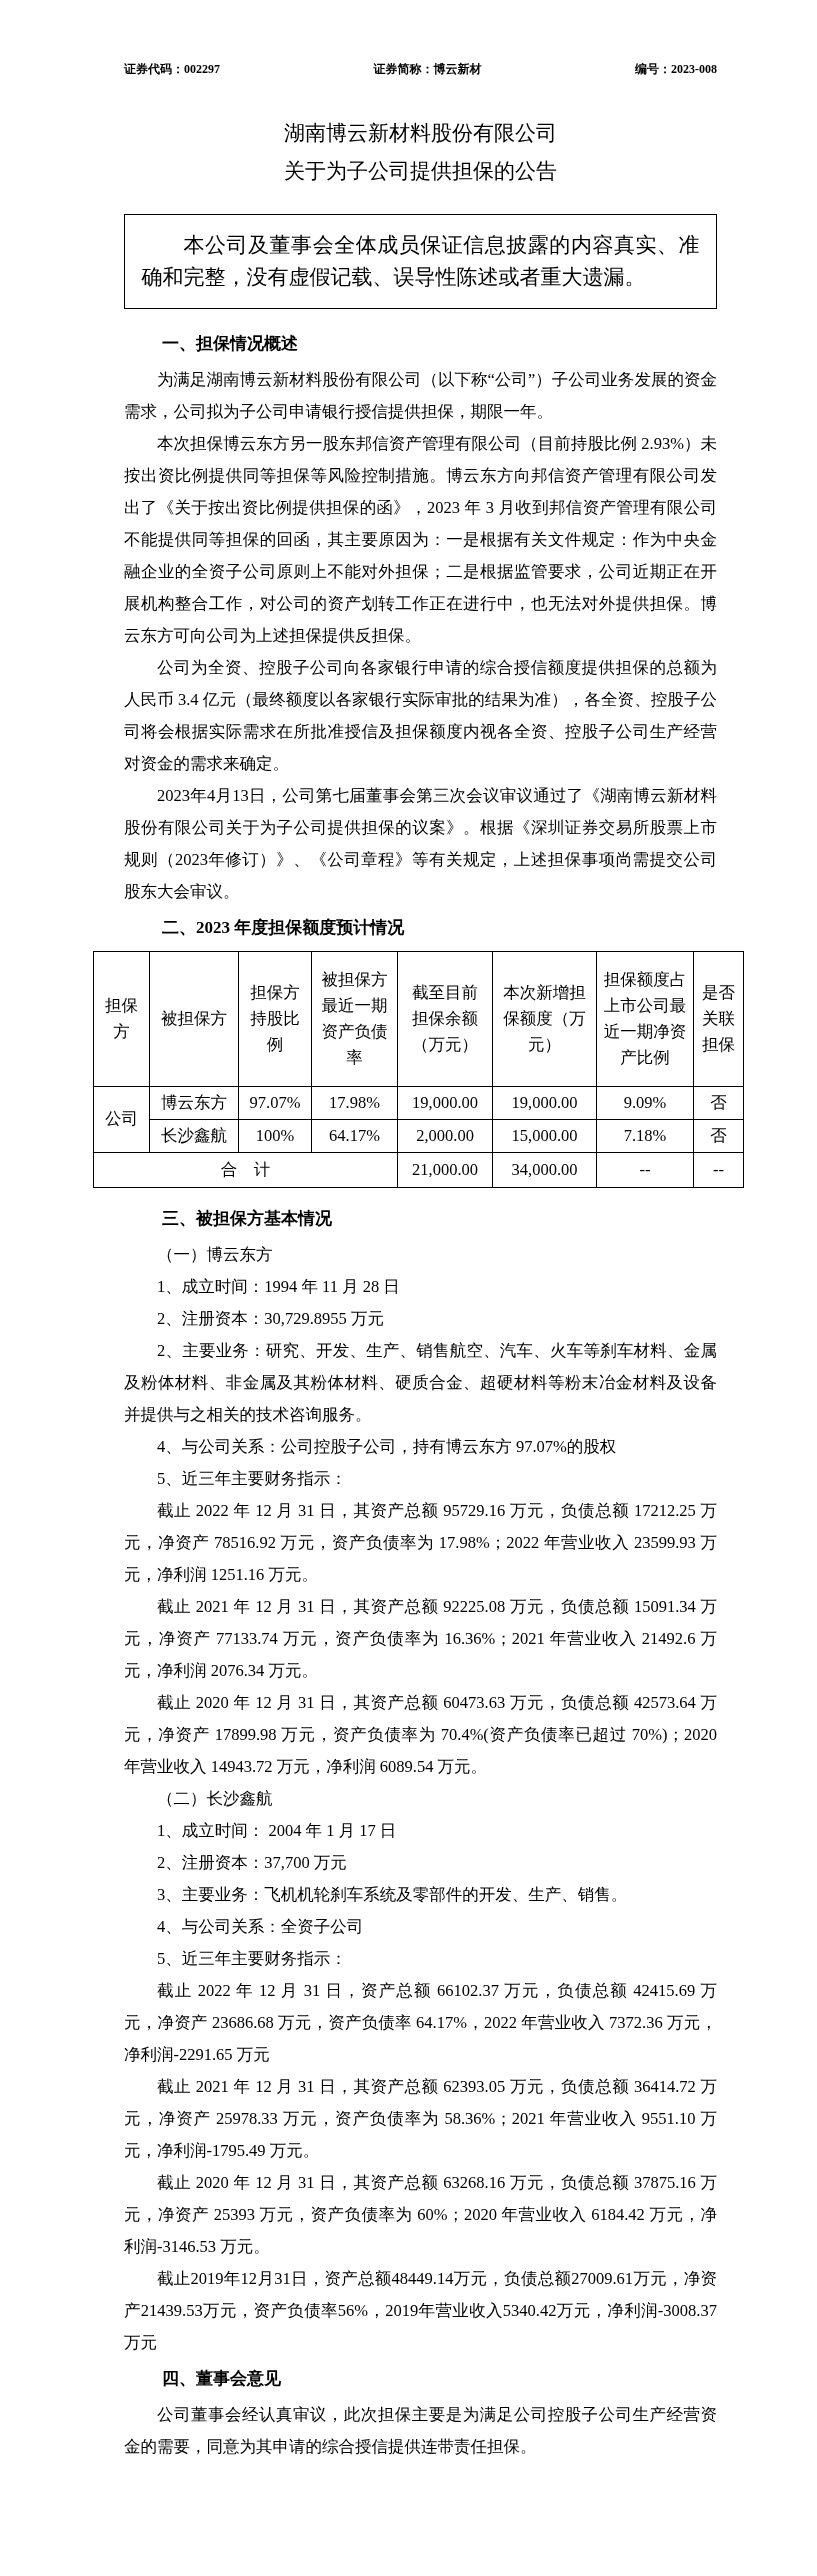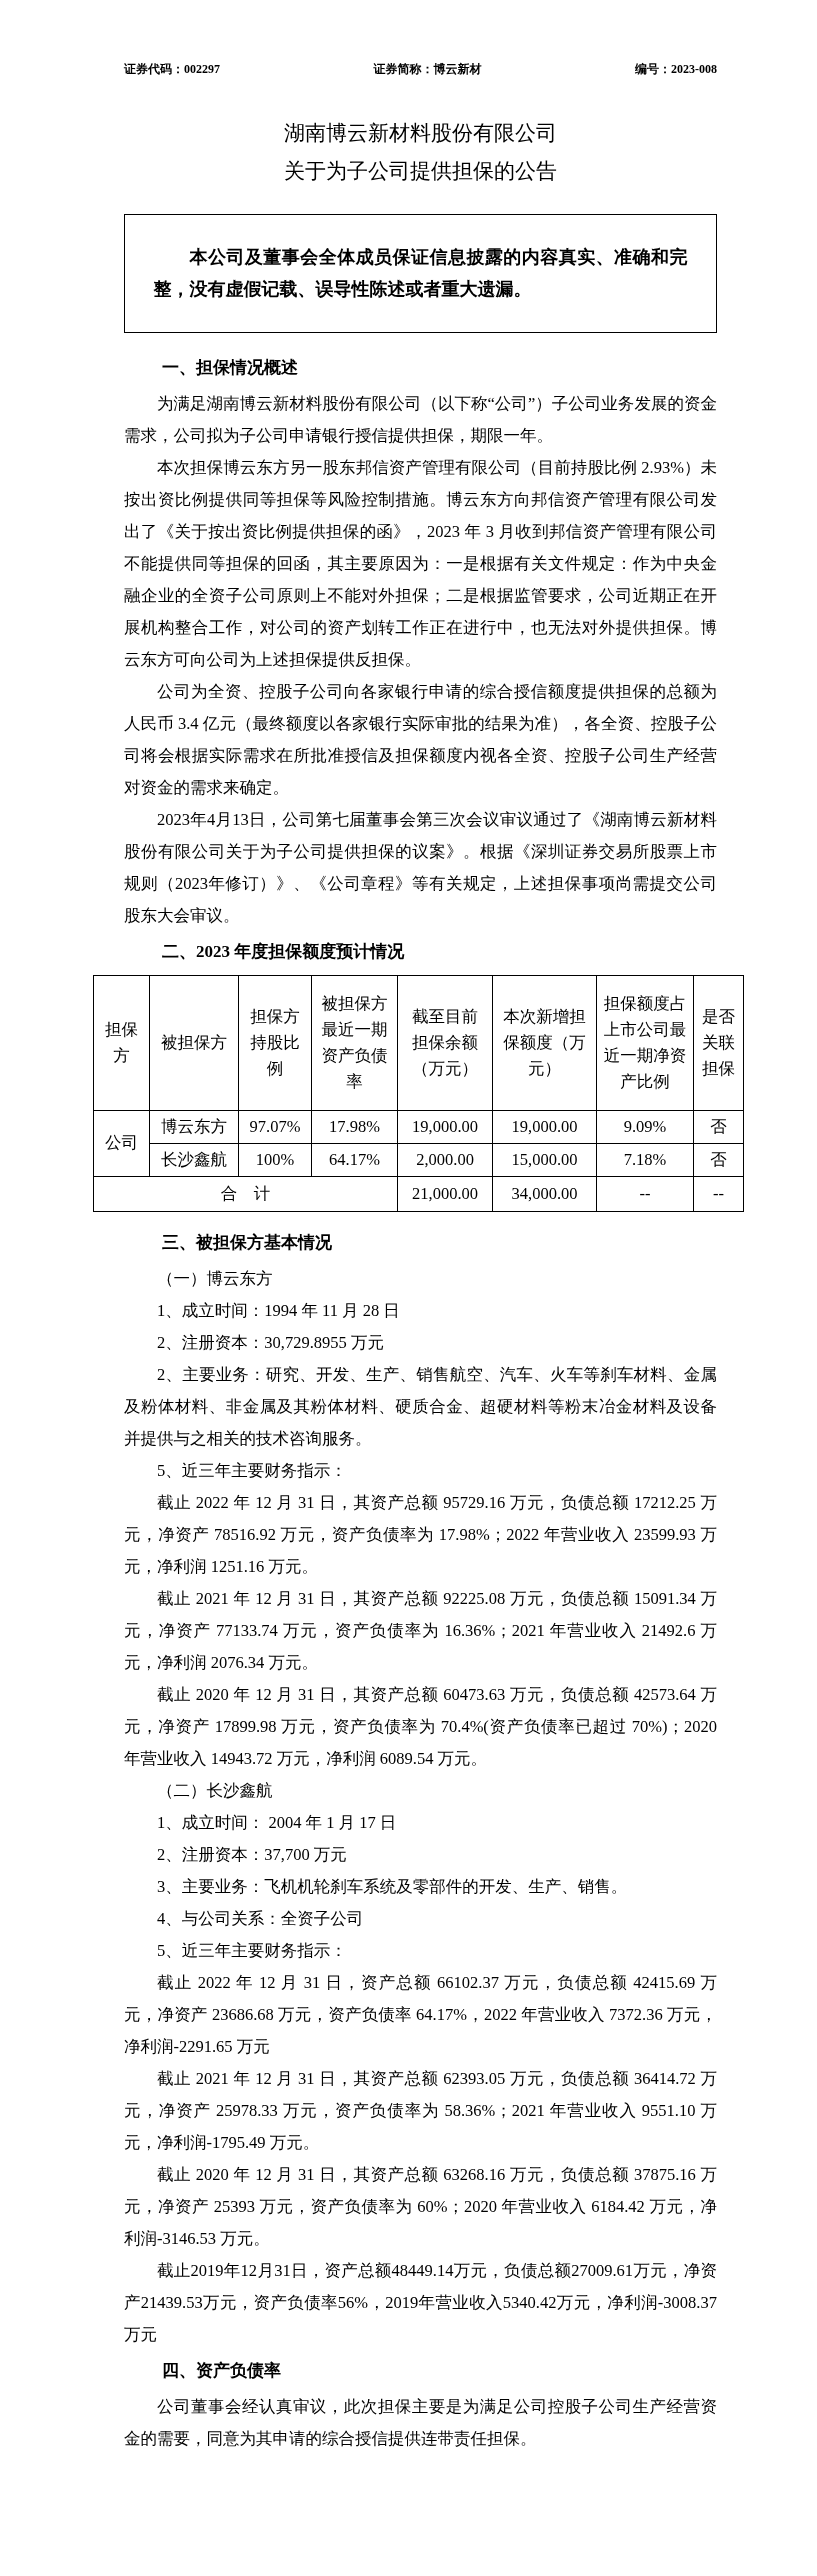--- a/index.html
+++ b/index.html
@@ -36,26 +36,25 @@
     line-height: 31px;
     margin: 0;
   }
   .doc-title + .doc-title { margin-top: 7.2px; }
   .disclaimer-box {
     border: 1.5px solid #000;
     margin: 27px 0 18.5px 0;
     padding: 13.4px 16.5px 15.5px 16.5px;
   }
   .disclaimer-box p {
-    margin: 12px;
-    font-size: 18px;
+    margin: 0;
+    font-size: 21px;
     line-height: 32px;
     text-indent: 2em;
     text-align: justify;
-    font-weight: bold;
   }
   .sec-heading {
     font-size: 17px;
     font-weight: bold;
     line-height: 32px;
     text-indent: 2em;
     margin: 4px;
   }
   .para, .sub-heading, .item {
     font-size: 16.5px;
@@ -164,33 +163,34 @@
     </tr>
   </tbody>
     </table>
 
   <p class="sec-heading">三、被担保方基本情况</p>
 
   <p class="sub-heading">（一）博云东方</p>
   <p class="item">1、成立时间：1994 年 11 月 28 日</p>
   <p class="item">2、注册资本：30,729.8955 万元</p>
   <p class="item">2、主要业务：研究、开发、生产、销售航空、汽车、火车等刹车材料、金属及粉体材料、非金属及其粉体材料、硬质合金、超硬材料等粉末冶金材料及设备并提供与之相关的技术咨询服务。</p>
+  <p class="item">4、与公司关系：公司控股子公司，持有博云东方 97.07%的股权</p>
   <p class="item">5、近三年主要财务指示：</p>
   <p class="para">截止 2022 年 12 月 31 日，其资产总额 95729.16 万元，负债总额 17212.25 万元，净资产 78516.92 万元，资产负债率为 17.98%；2022 年营业收入 23599.93 万元，净利润 1251.16 万元。</p>
   <p class="para">截止 2021 年 12 月 31 日，其资产总额 92225.08 万元，负债总额 15091.34 万元，净资产 77133.74 万元，资产负债率为 16.36%；2021 年营业收入 21492.6 万元，净利润 2076.34 万元。</p>
   <p class="para">截止 2020 年 12 月 31 日，其资产总额 60473.63 万元，负债总额 42573.64 万元，净资产 17899.98 万元，资产负债率为 70.4%(资产负债率已超过 70%)；2020 年营业收入 14943.72 万元，净利润 6089.54 万元。</p>
 
   <p class="sub-heading">（二）长沙鑫航</p>
   <p class="item">1、成立时间： 2004 年 1 月 17 日</p>
   <p class="item">2、注册资本：37,700 万元</p>
   <p class="item">3、主要业务：飞机机轮刹车系统及零部件的开发、生产、销售。</p>
   <p class="item">4、与公司关系：全资子公司</p>
   <p class="item">5、近三年主要财务指示：</p>
   <p class="para">截止 2022 年 12 月 31 日，资产总额 66102.37 万元，负债总额 42415.69 万元，净资产 23686.68 万元，资产负债率 64.17%，2022 年营业收入 7372.36 万元，净利润-2291.65 万元</p>
   <p class="para">截止 2021 年 12 月 31 日，其资产总额 62393.05 万元，负债总额 36414.72 万元，净资产 25978.33 万元，资产负债率为 58.36%；2021 年营业收入 9551.10 万元，净利润-1795.49 万元。</p>
   <p class="para">截止 2020 年 12 月 31 日，其资产总额 63268.16 万元，负债总额 37875.16 万元，净资产 25393 万元，资产负债率为 60%；2020 年营业收入 6184.42 万元，净利润-3146.53 万元。</p>
   <p class="para">截止2019年12月31日，资产总额48449.14万元，负债总额27009.61万元，净资产21439.53万元，资产负债率56%，2019年营业收入5340.42万元，净利润-3008.37万元</p>
 
-  <p class="sec-heading">四、资产负债率</p>
+  <p class="sec-heading">四、董事会意见</p>
   <p class="para">公司董事会经认真审议，此次担保主要是为满足公司控股子公司生产经营资金的需要，同意为其申请的综合授信提供连带责任担保。</p>
 
 </div>
 
 
 </body></html>

